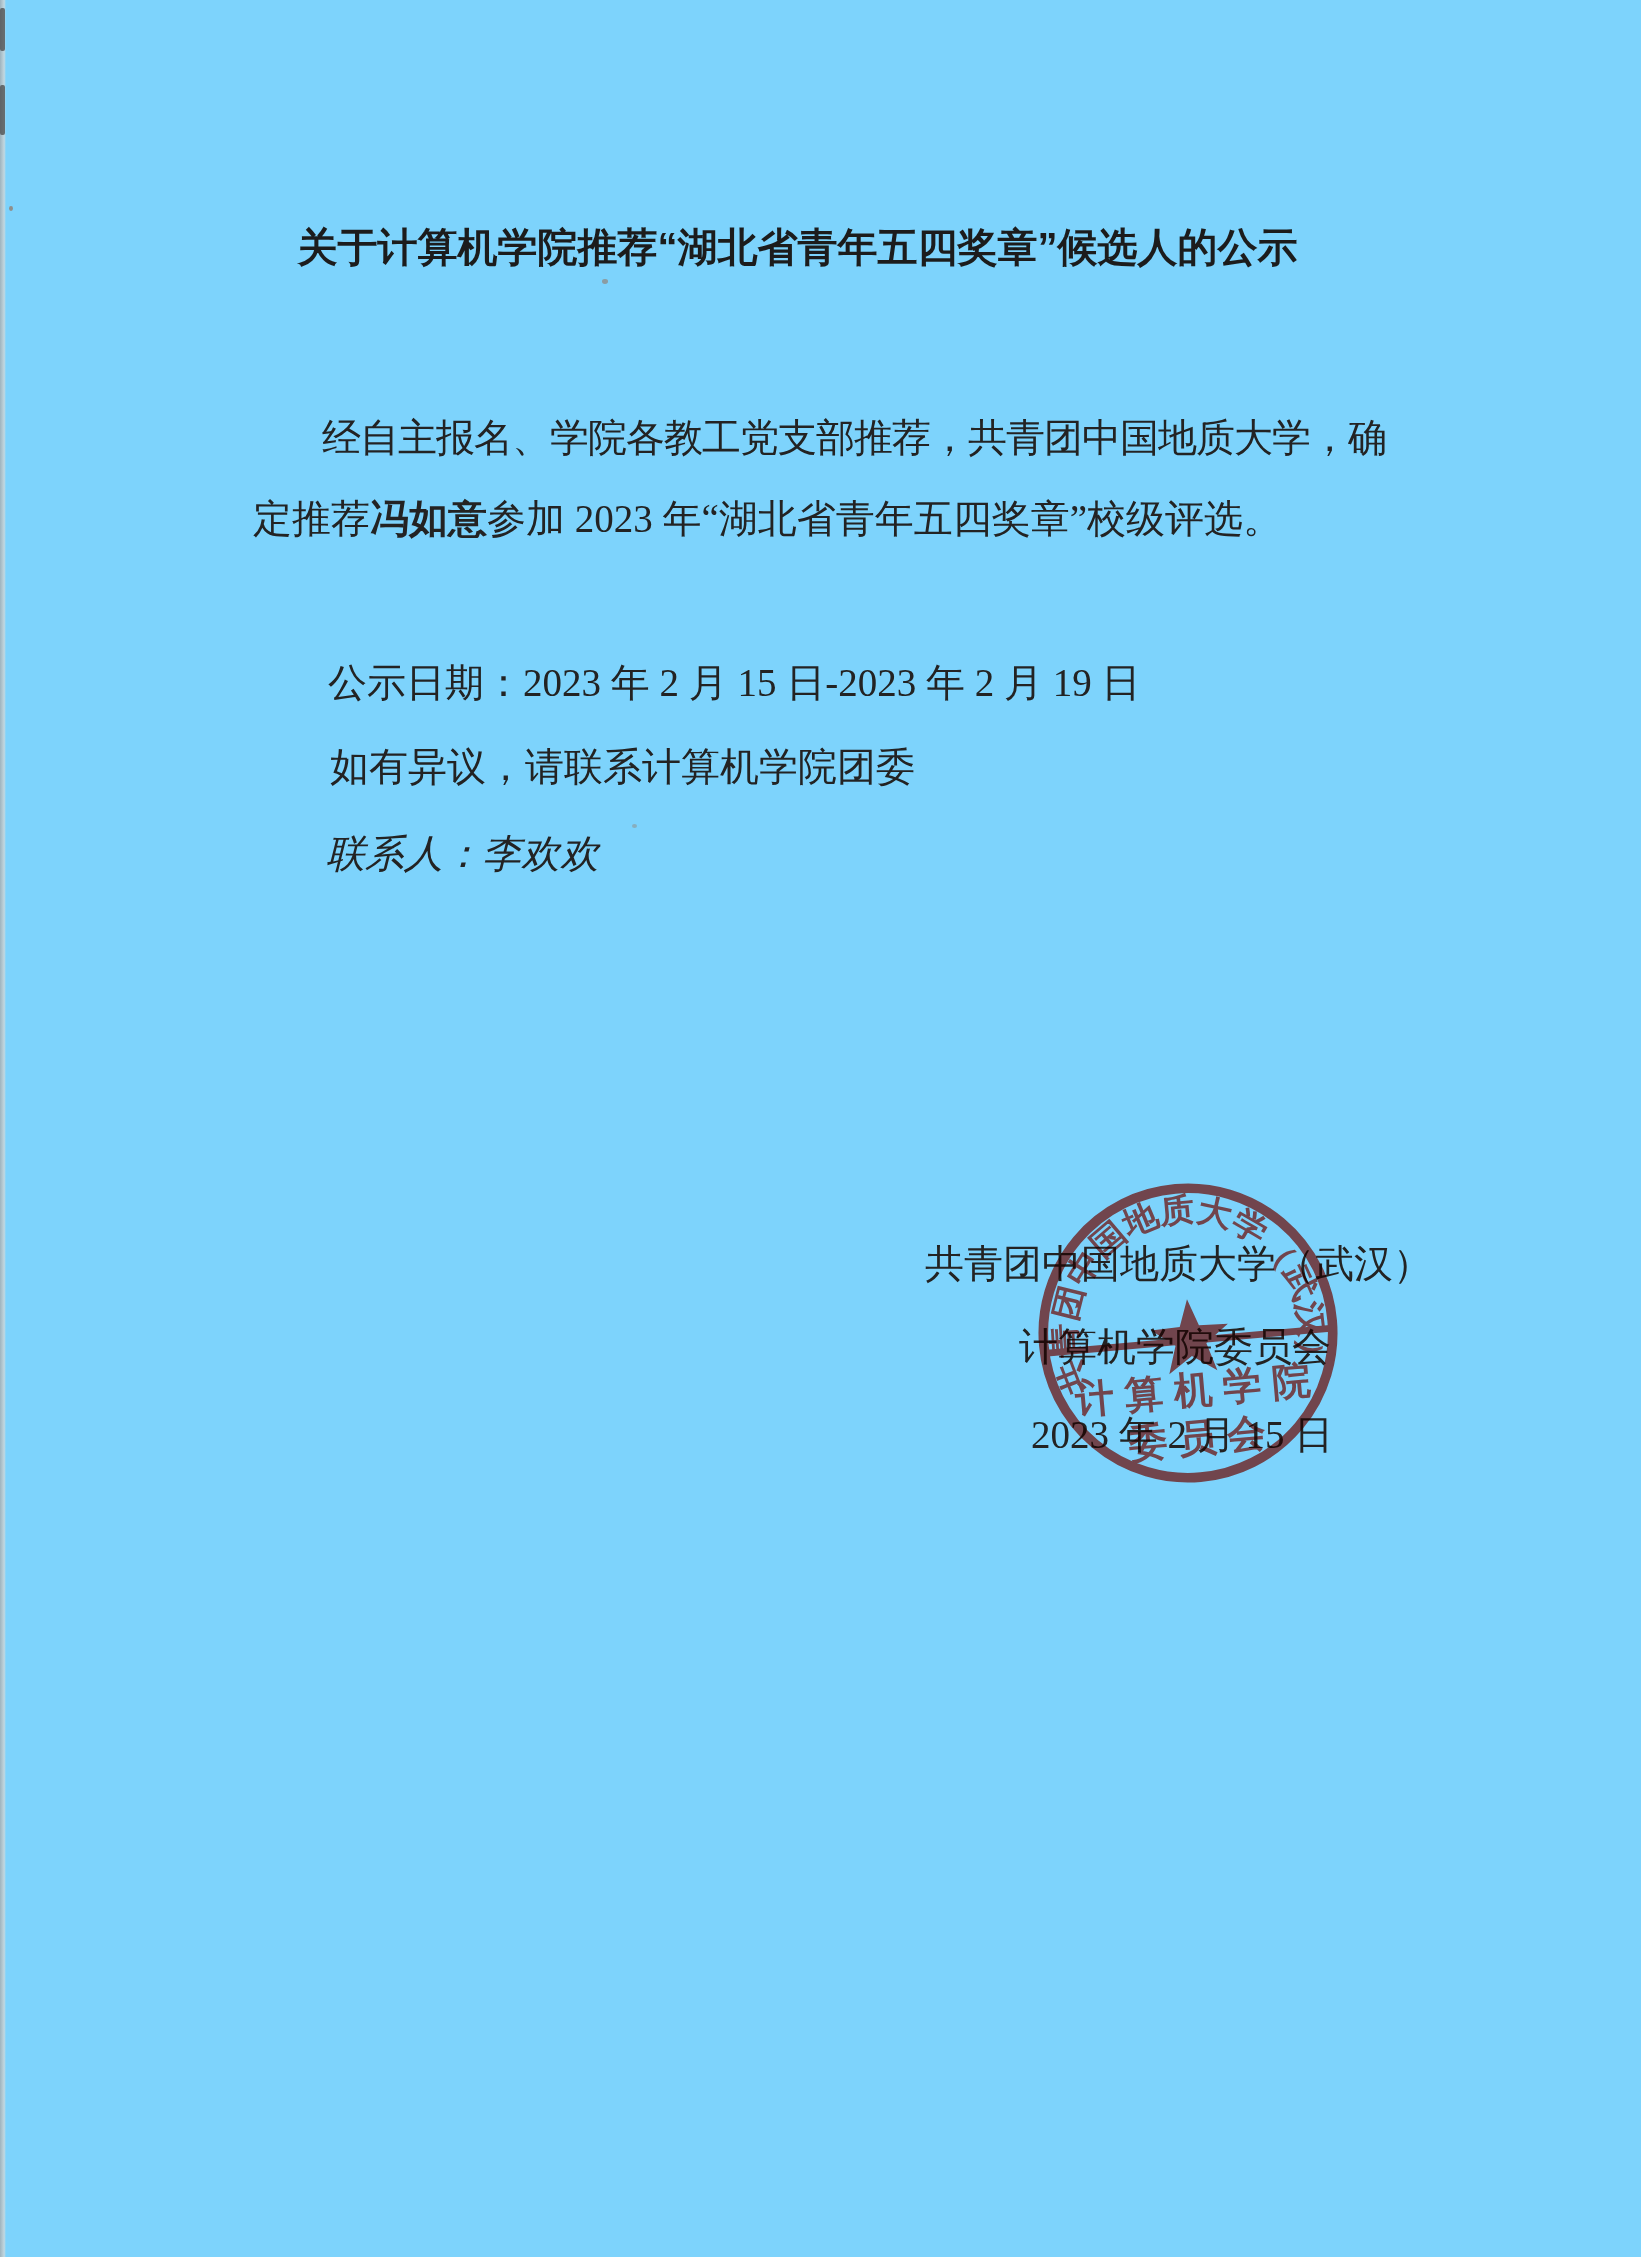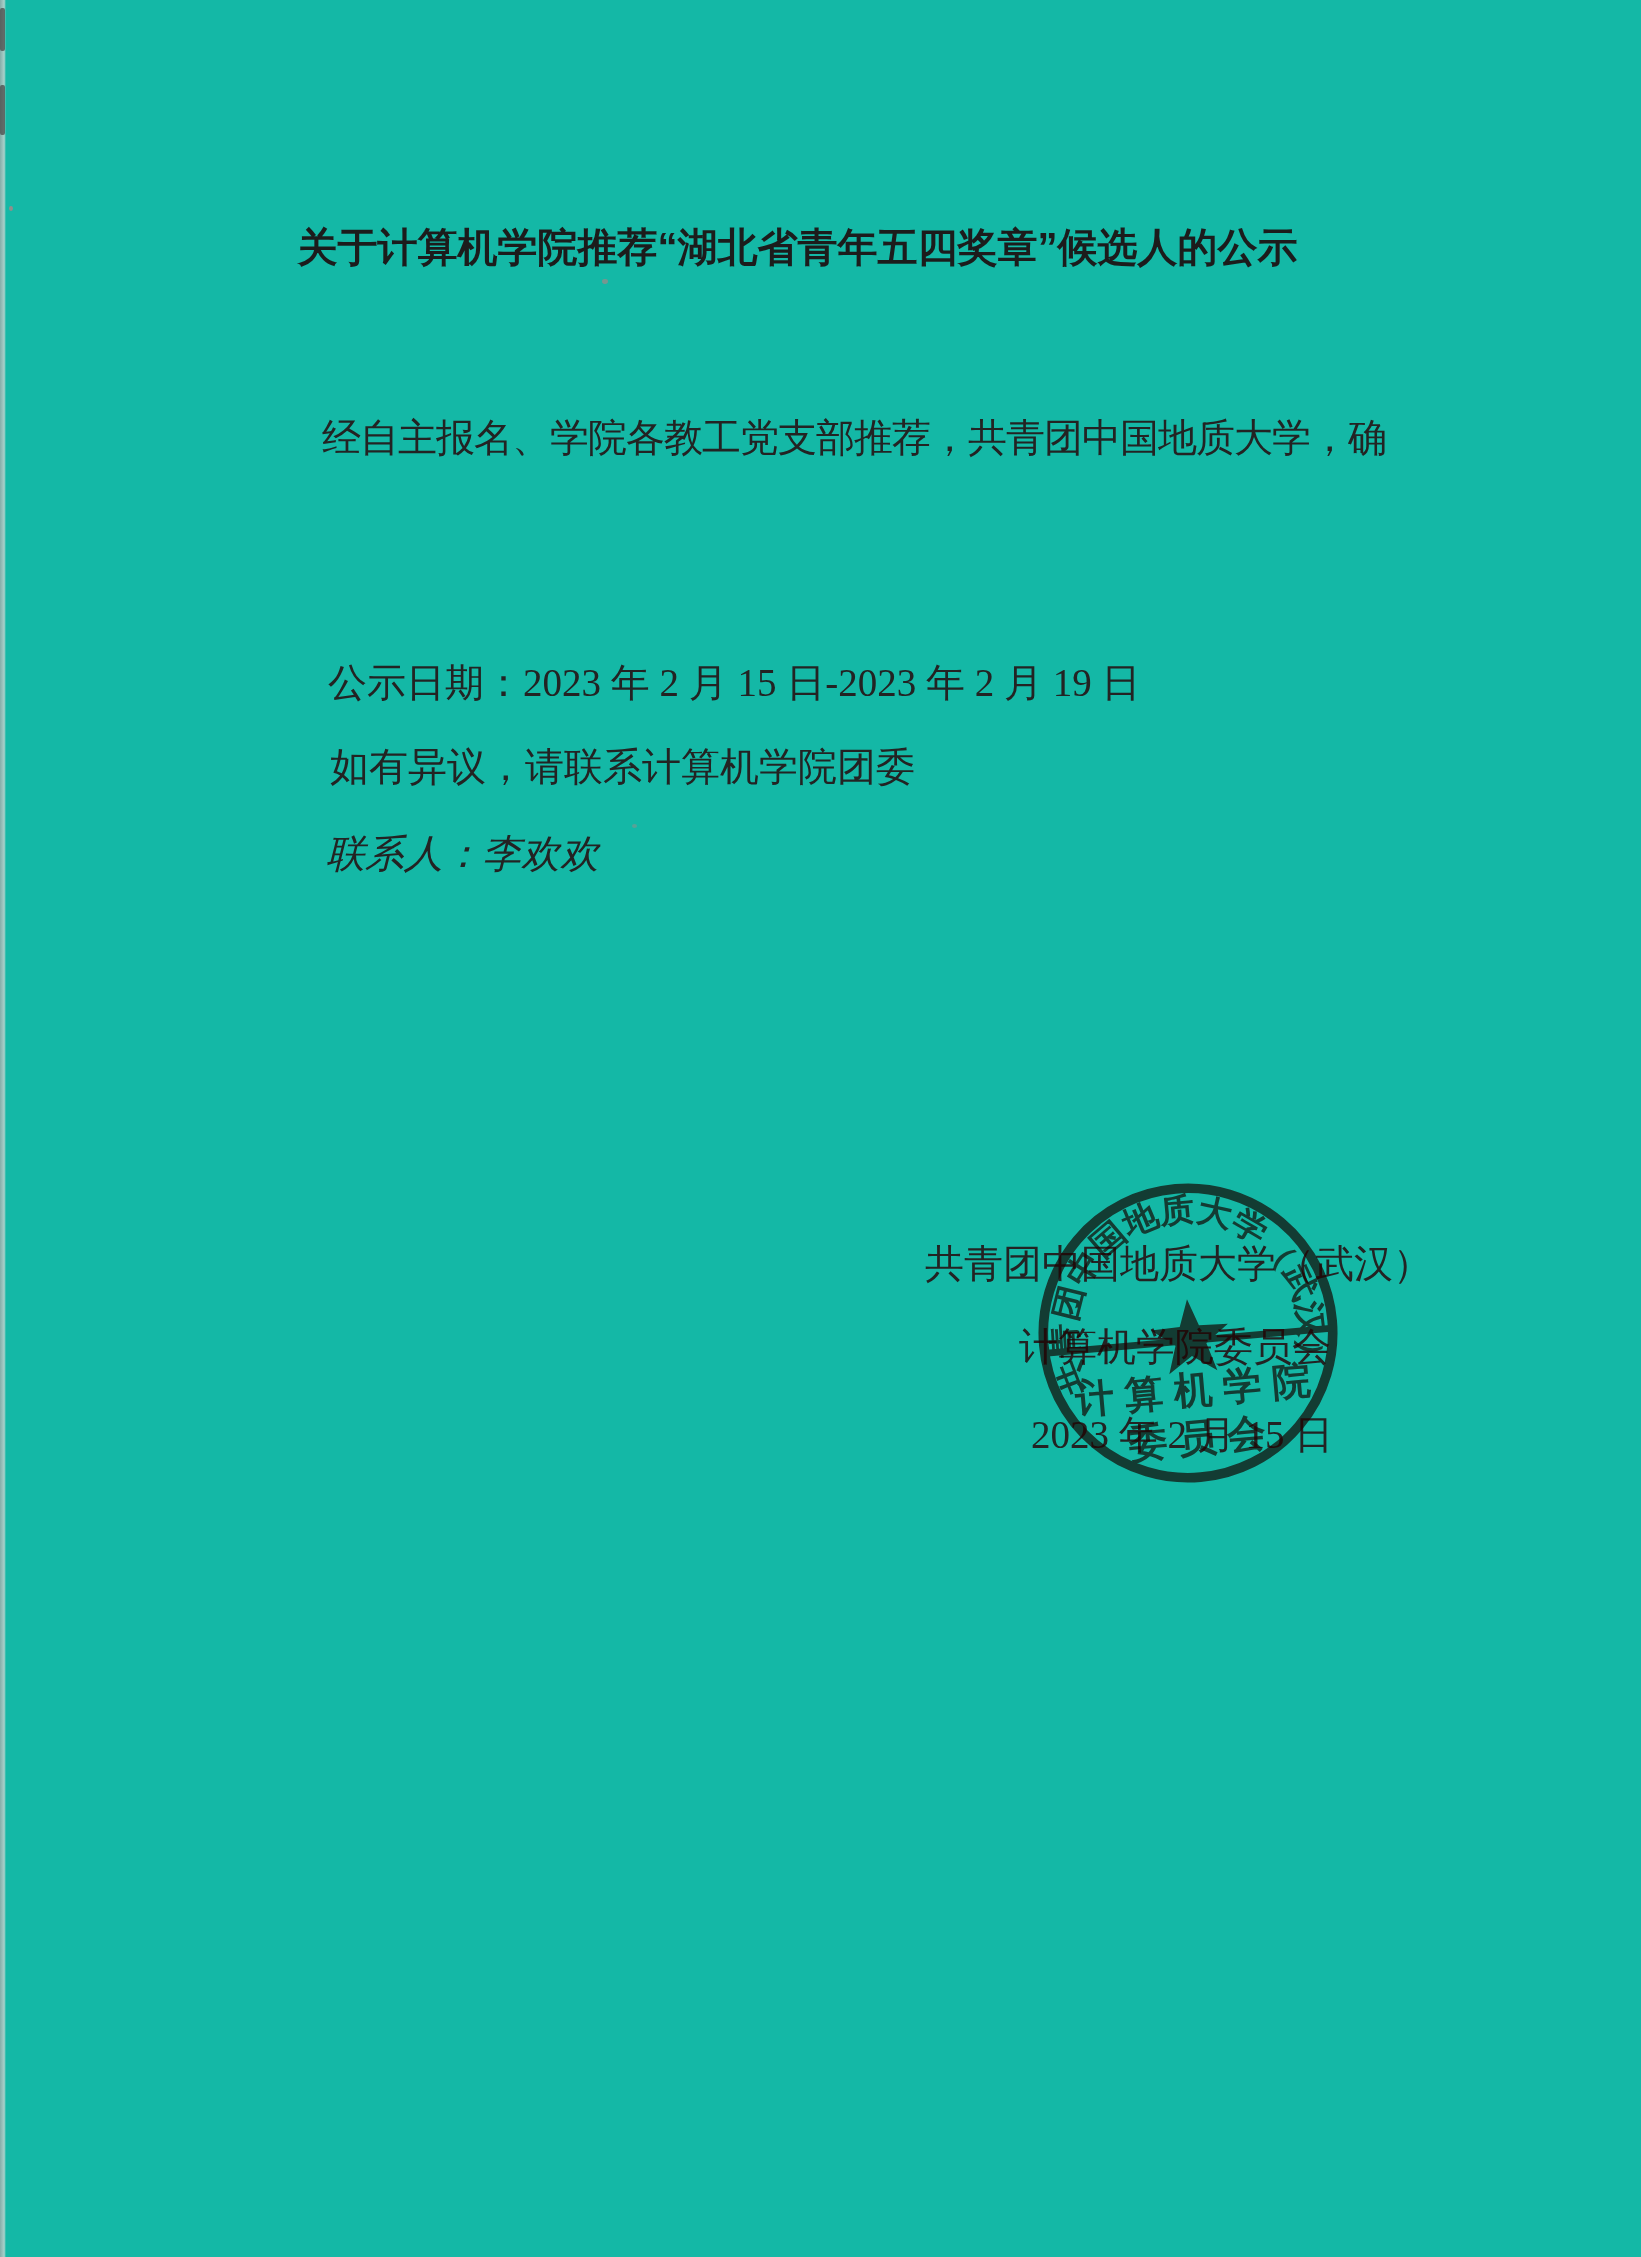--- a/index.html
+++ b/index.html
@@ -5,21 +5,21 @@
   html,body{margin:0;padding:0;}
   body{
     width:1641px;height:2257px;
     background:#ffffff;
     font-family:"Liberation Serif", serif;
     position:relative;
     overflow:hidden;
   }
   .page{
     position:absolute;left:0;top:0;width:1641px;height:2257px;
-    background:#14b8a6;
+    background:#7dd3fc;
   }
   
   .edge-strip{
     position:absolute;left:0;top:0;width:5.8px;height:2257px;
     background:linear-gradient(to right,#a9a9a9,#d9d9d6 70%,rgba(255,255,255,0));
     opacity:.75;
   }
   .edge-smudge{position:absolute;background:#4a4a4a;opacity:.75;border-radius:1.9px;}
   .speck{position:absolute;background:#8f8f8b;border-radius:50%;}
 
@@ -66,20 +66,21 @@
   <div class="edge-strip"></div>
   <div class="edge-smudge" style="left:0;top:7.7px;width:4.8px;height:43px;"></div>
   <div class="edge-smudge" style="left:0;top:85px;width:4.8px;height:50px;"></div>
   <div class="speck" style="left:8.7px;top:206px;width:3.9px;height:4.8px;"></div>
   <div class="speck" style="left:602px;top:279px;width:5.8px;height:4.8px;opacity:.8;"></div>
   <div class="speck" style="left:632px;top:824px;width:4.8px;height:3.9px;opacity:.55;"></div>
 
   <div class="doc-title">关于计算机学院推荐“湖北省青年五四奖章”候选人的公示</div>
 
   <div class="body-line p-line1">经自主报名、学院各教工党支部推荐，共青团中国地质大学，确</div>
+  <div class="body-line p-line2"><span>定推荐</span><span class="bold-name">冯如意</span><span>参加 2023 年“湖北省青年五四奖章”校级评选。</span></div>
 
   <div class="body-line info-1">公示日期：2023 年 2 月 15 日-2023 年 2 月 19 日</div>
   <div class="body-line info-2">如有异议，请联系计算机学院团委</div>
   <div class="body-line info-3">联系人：李欢欢</div>
 
   <div class="body-line sig-line1">共青团中国地质大学（武汉）</div>
   <div class="body-line sig-line2">计算机学院委员会</div>
   <div class="body-line sig-line3">2023 年 2 月 15 日</div>
 
   <svg class="seal" viewBox="0 0 340 340">

